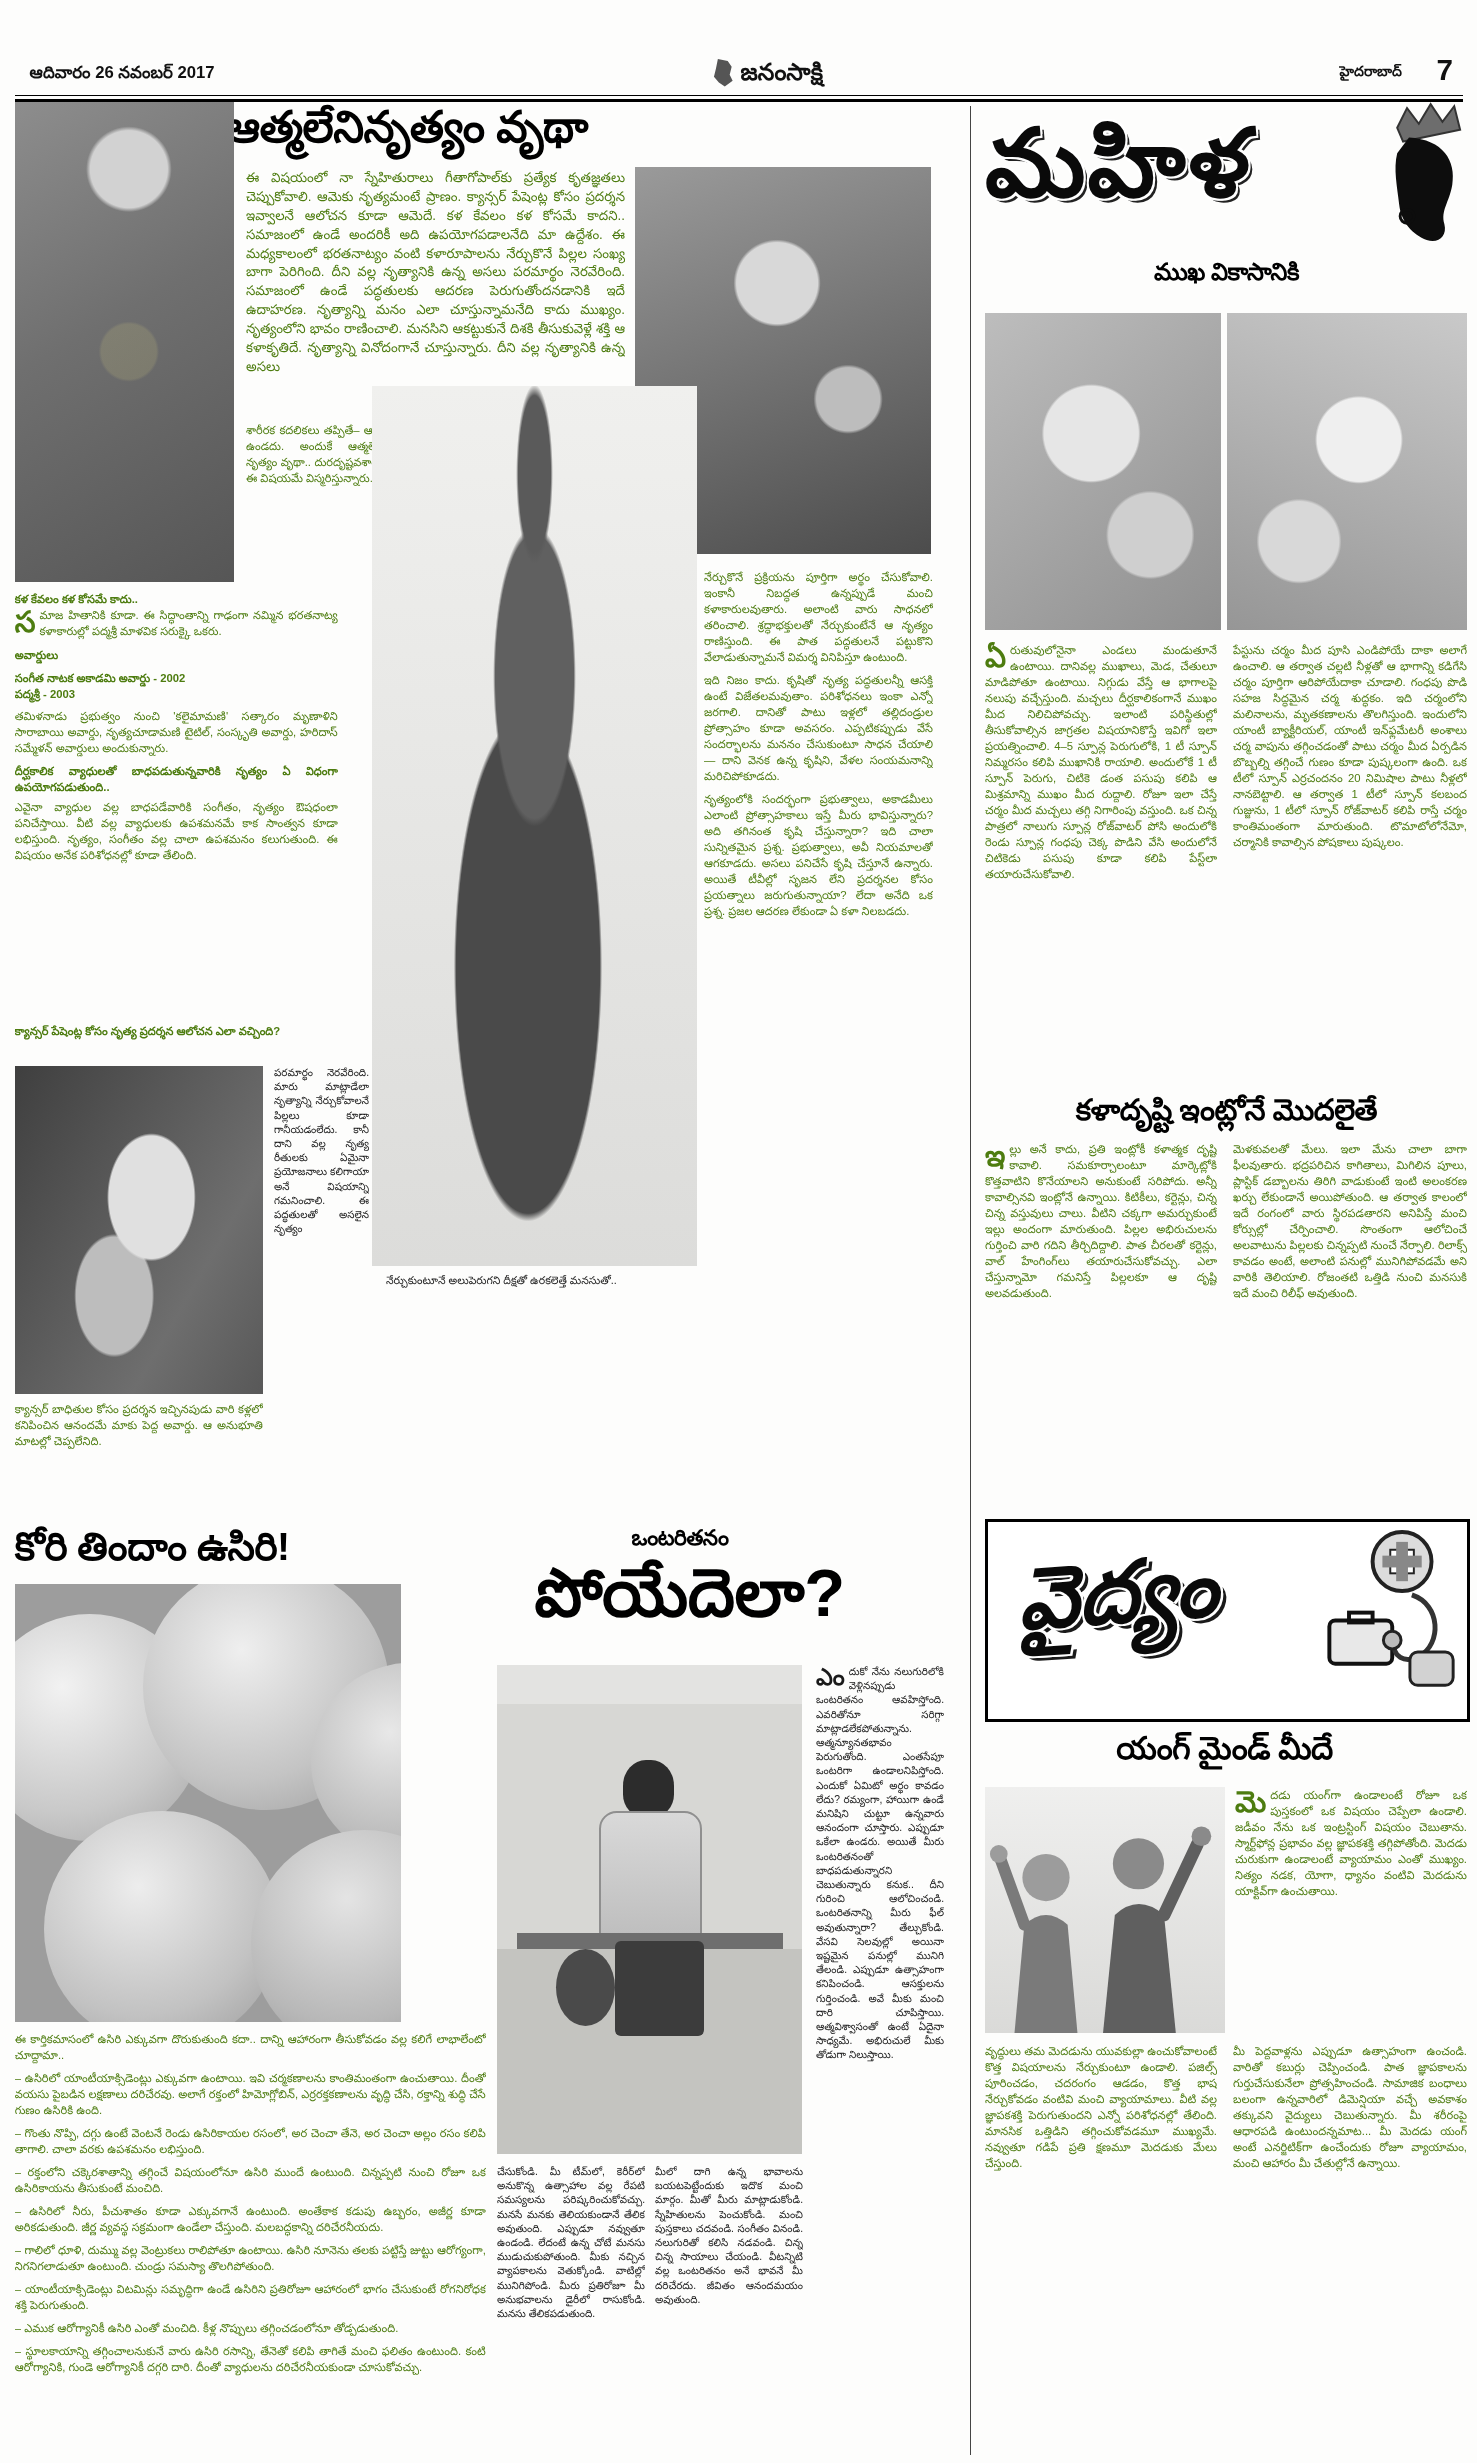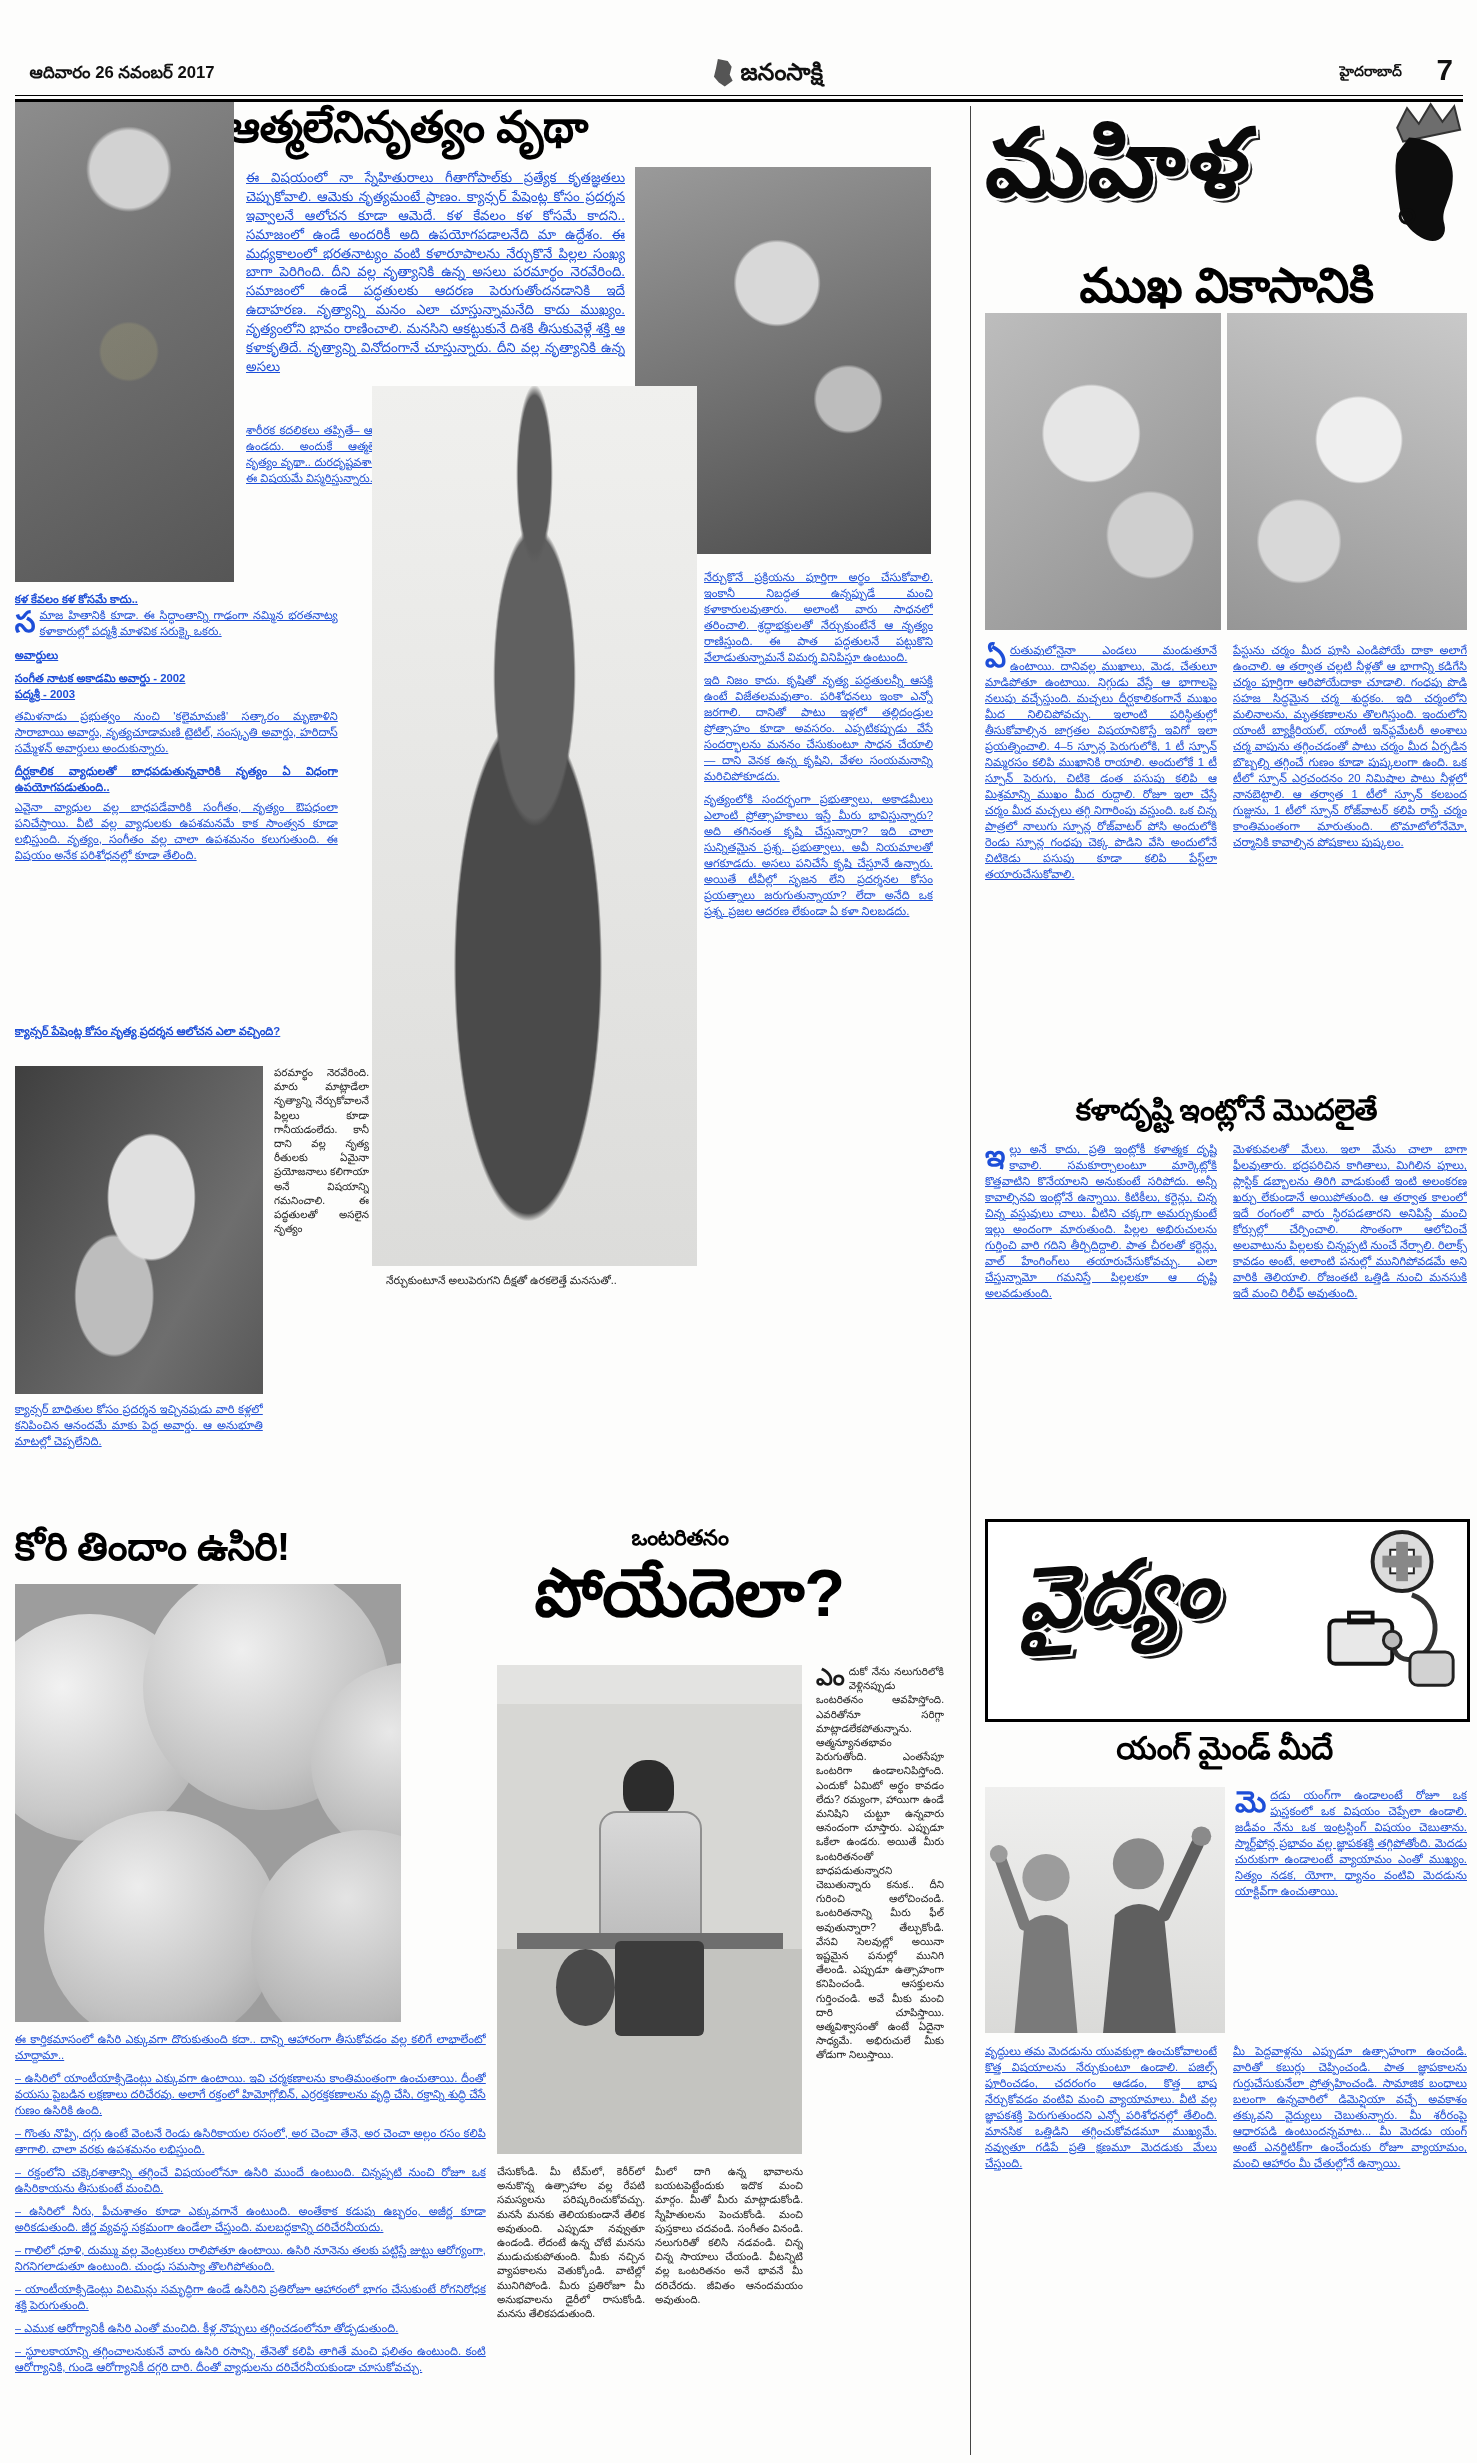--- a/index.html
+++ b/index.html
@@ -1,19 +1,19 @@
 <!DOCTYPE html>
 <html><head>
 <meta charset="utf-8">
 <style>
   html,body{margin:0;padding:0;background:#e9e9e7;}
   #page{position:relative;width:1478px;height:2464px;background:#fdfdfc;margin:0 auto;
         font-family:"Liberation Sans","DejaVu Sans",sans-serif;color:#111;overflow:hidden;}
   .abs{position:absolute;}
-  .body-txt{font-size:11.3px;line-height:1.42;text-align:justify;color:#1d4ed8;overflow:hidden;text-decoration:underline;}
+  .body-txt{font-size:11.3px;line-height:1.42;text-align:justify;color:#4d7c0f;overflow:hidden;}
   .tiny-txt{font-size:10.3px;line-height:1.38;text-align:justify;color:#1a1a1a;overflow:hidden;}
   .bold{font-weight:bold;}
   .photo{background:#a8a8a8;overflow:hidden;}
   .headline{font-weight:bold;color:#000;letter-spacing:-0.5px;}
   .center{text-align:center;}
   .rule{background:#000;}
   .dropcap{float:left;font-size:29.6px;font-weight:bold;line-height:.9;padding:2px 3.9px 0 0;}
   p{margin:0 0 6.9px 0;}
   .qline{font-weight:bold;margin:5.9px 0 3.9px 0;}
   .caption{font-size:10.8px;line-height:1.35;color:#222;}
@@ -93,21 +93,21 @@
 
   <div class="abs" style="left:985px;top:106px;width:483px;height:143px;">
     <span style="font-size:95px;font-weight:bold;letter-spacing:2px;color:#0a0a0a;line-height:1.2;
                  text-shadow:2px 2px 0 #fff,-2px -2px 0 #fff,2px -2px 0 #fff,-2px 2px 0 #fff,3.9px 3.9px 0 #222;">మహిళ</span>
     <svg class="abs" style="right:0;top:-5.9px;" width="118" height="148" viewBox="0 0 120 150">
       <polygon points="48,28 58,8 70,24 82,4 94,22 106,6 112,30 54,42" fill="#6d6d6d" stroke="#333" stroke-width="2"></polygon>
       <path d="M60 38 C95 40 108 62 104 86 C101 104 92 112 96 126 C99 138 90 146 78 142 C64 137 52 124 50 106 C48 88 44 70 48 54 Z" fill="#0d0d0d"></path>
       <circle cx="58" cy="118" r="7" fill="none" stroke="#0d0d0d" stroke-width="3"></circle>
     </svg>
   </div>
-  <div class="abs headline center" style="left:985px;top:258px;width:483px;font-size:48px;">ముఖ వికాసానికి</div>
+  <div class="abs headline center" style="left:985px;top:258px;width:483px;font-size:24px;">ముఖ వికాసానికి</div>
 
   <div class="abs photo" style="left:985px;top:313px;width:236px;height:317px;background:
       radial-gradient(circle at 45% 38%, #e6e6e6 0 20%, rgba(0,0,0,0) 21%),
       radial-gradient(circle at 70% 70%, #cfcfcf 0 15%, rgba(0,0,0,0) 16%),
       linear-gradient(140deg,#bdbdbd,#8f8f8f);"></div>
   <div class="abs photo" style="left:1227px;top:313px;width:240px;height:317px;background:
       radial-gradient(circle at 55% 40%, #efefef 0 18%, rgba(0,0,0,0) 19%),
       radial-gradient(circle at 30% 72%, #d8d8d8 0 14%, rgba(0,0,0,0) 15%),
       linear-gradient(200deg,#c9c9c9,#969696);"></div>
 

